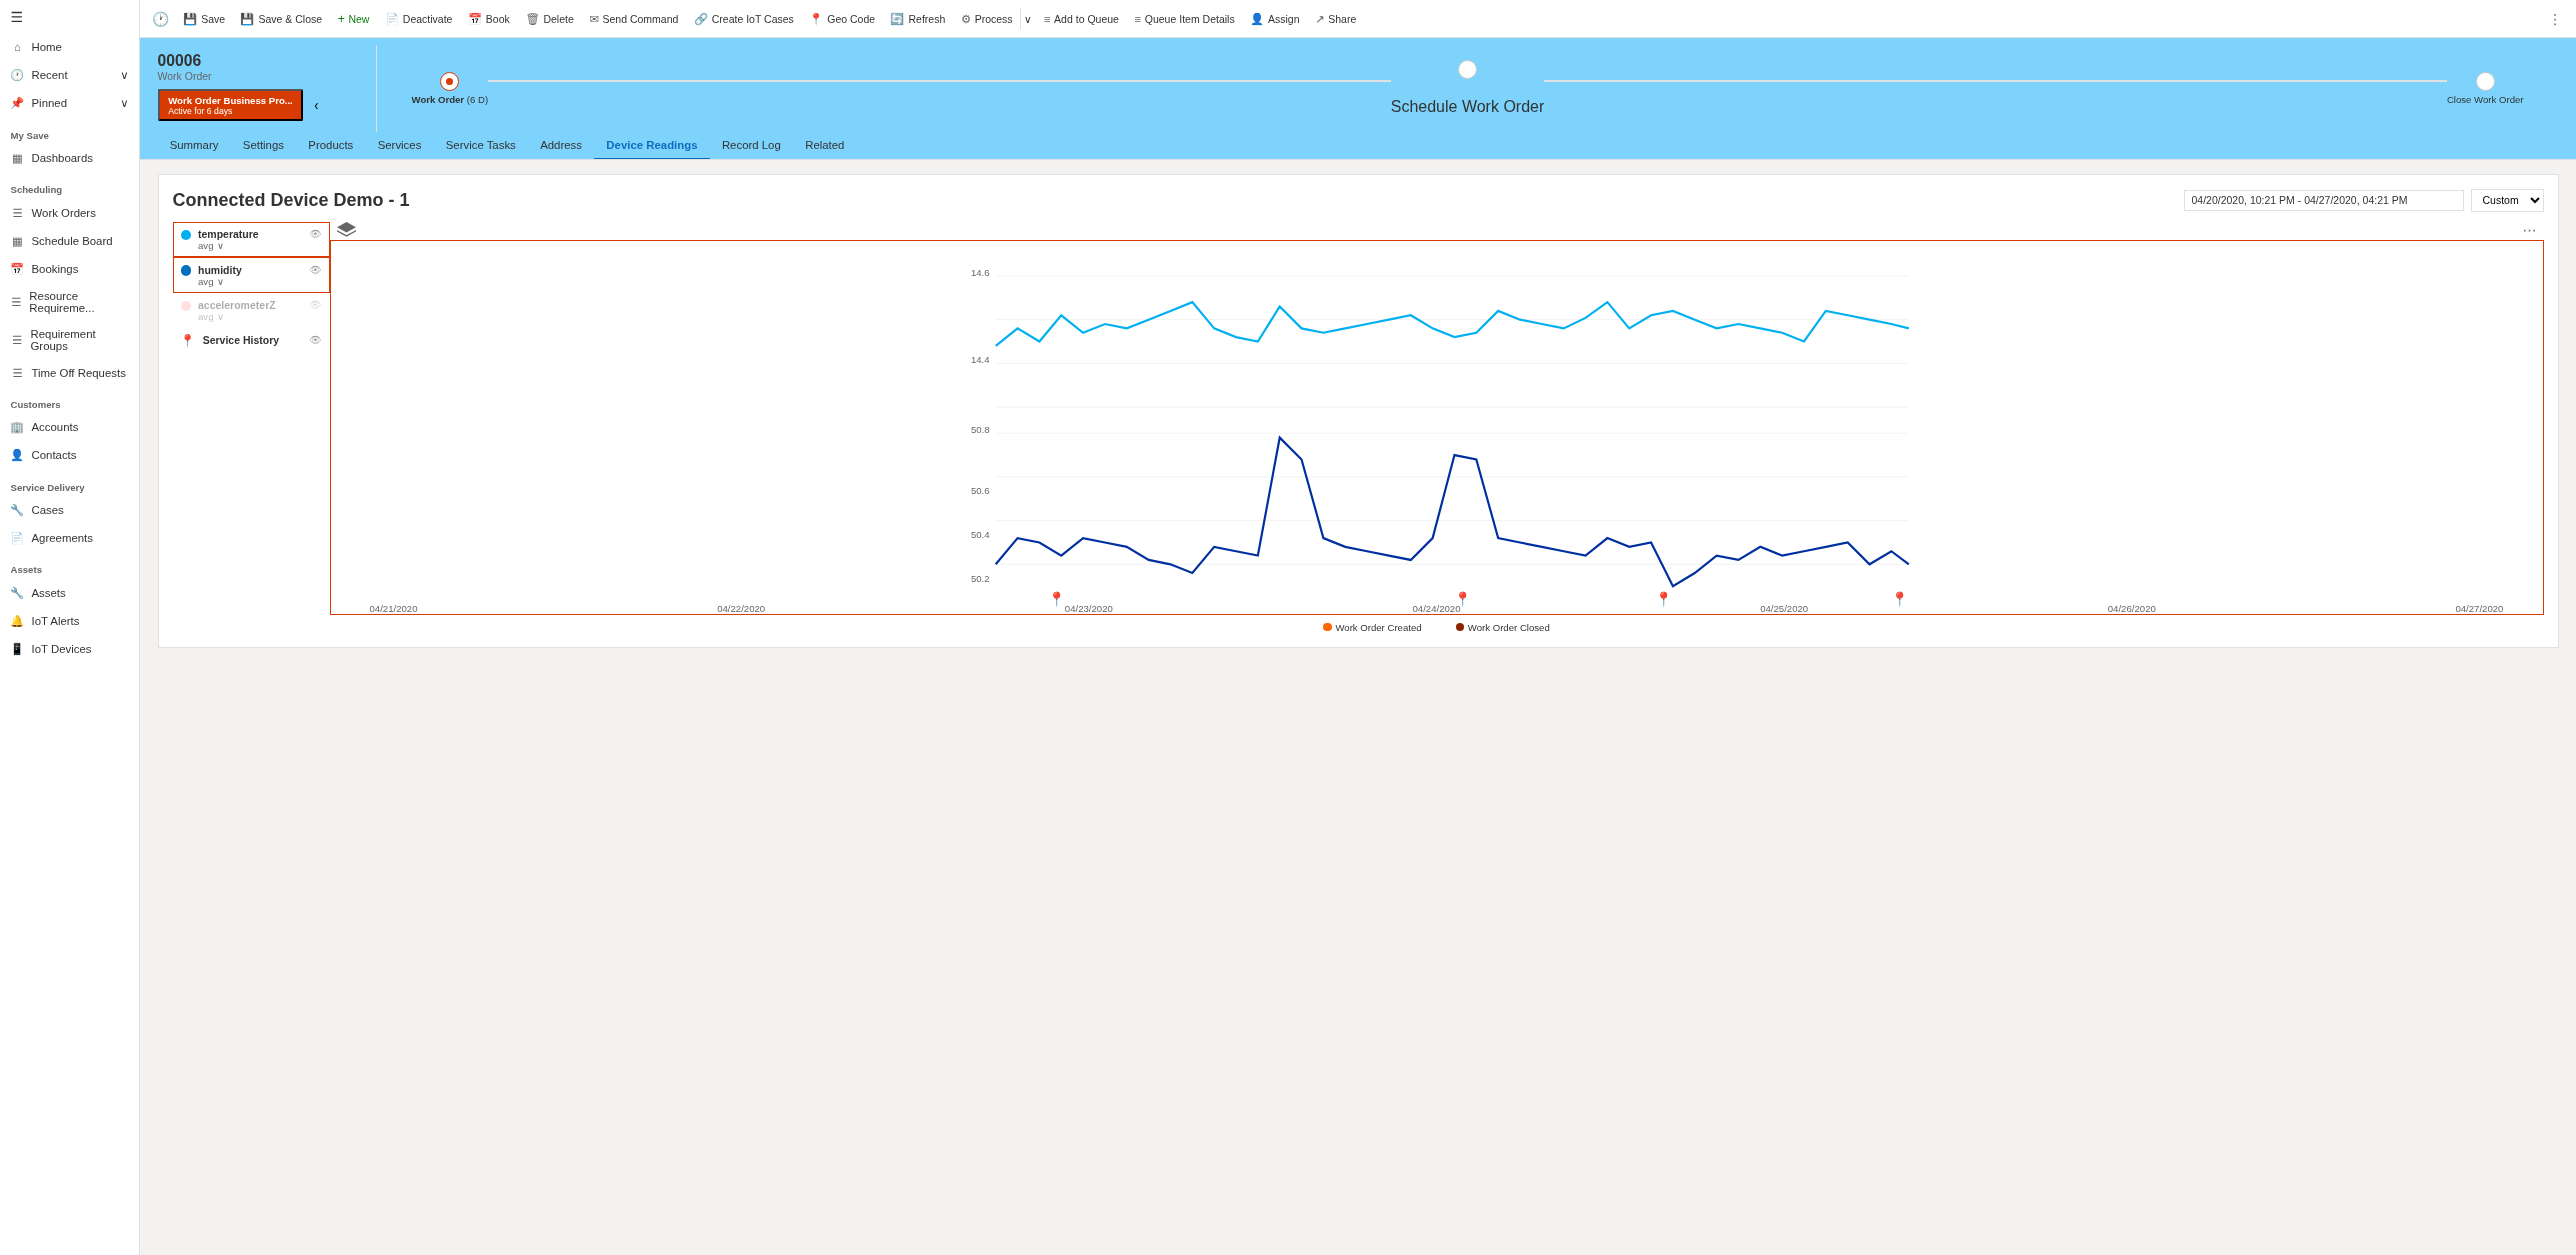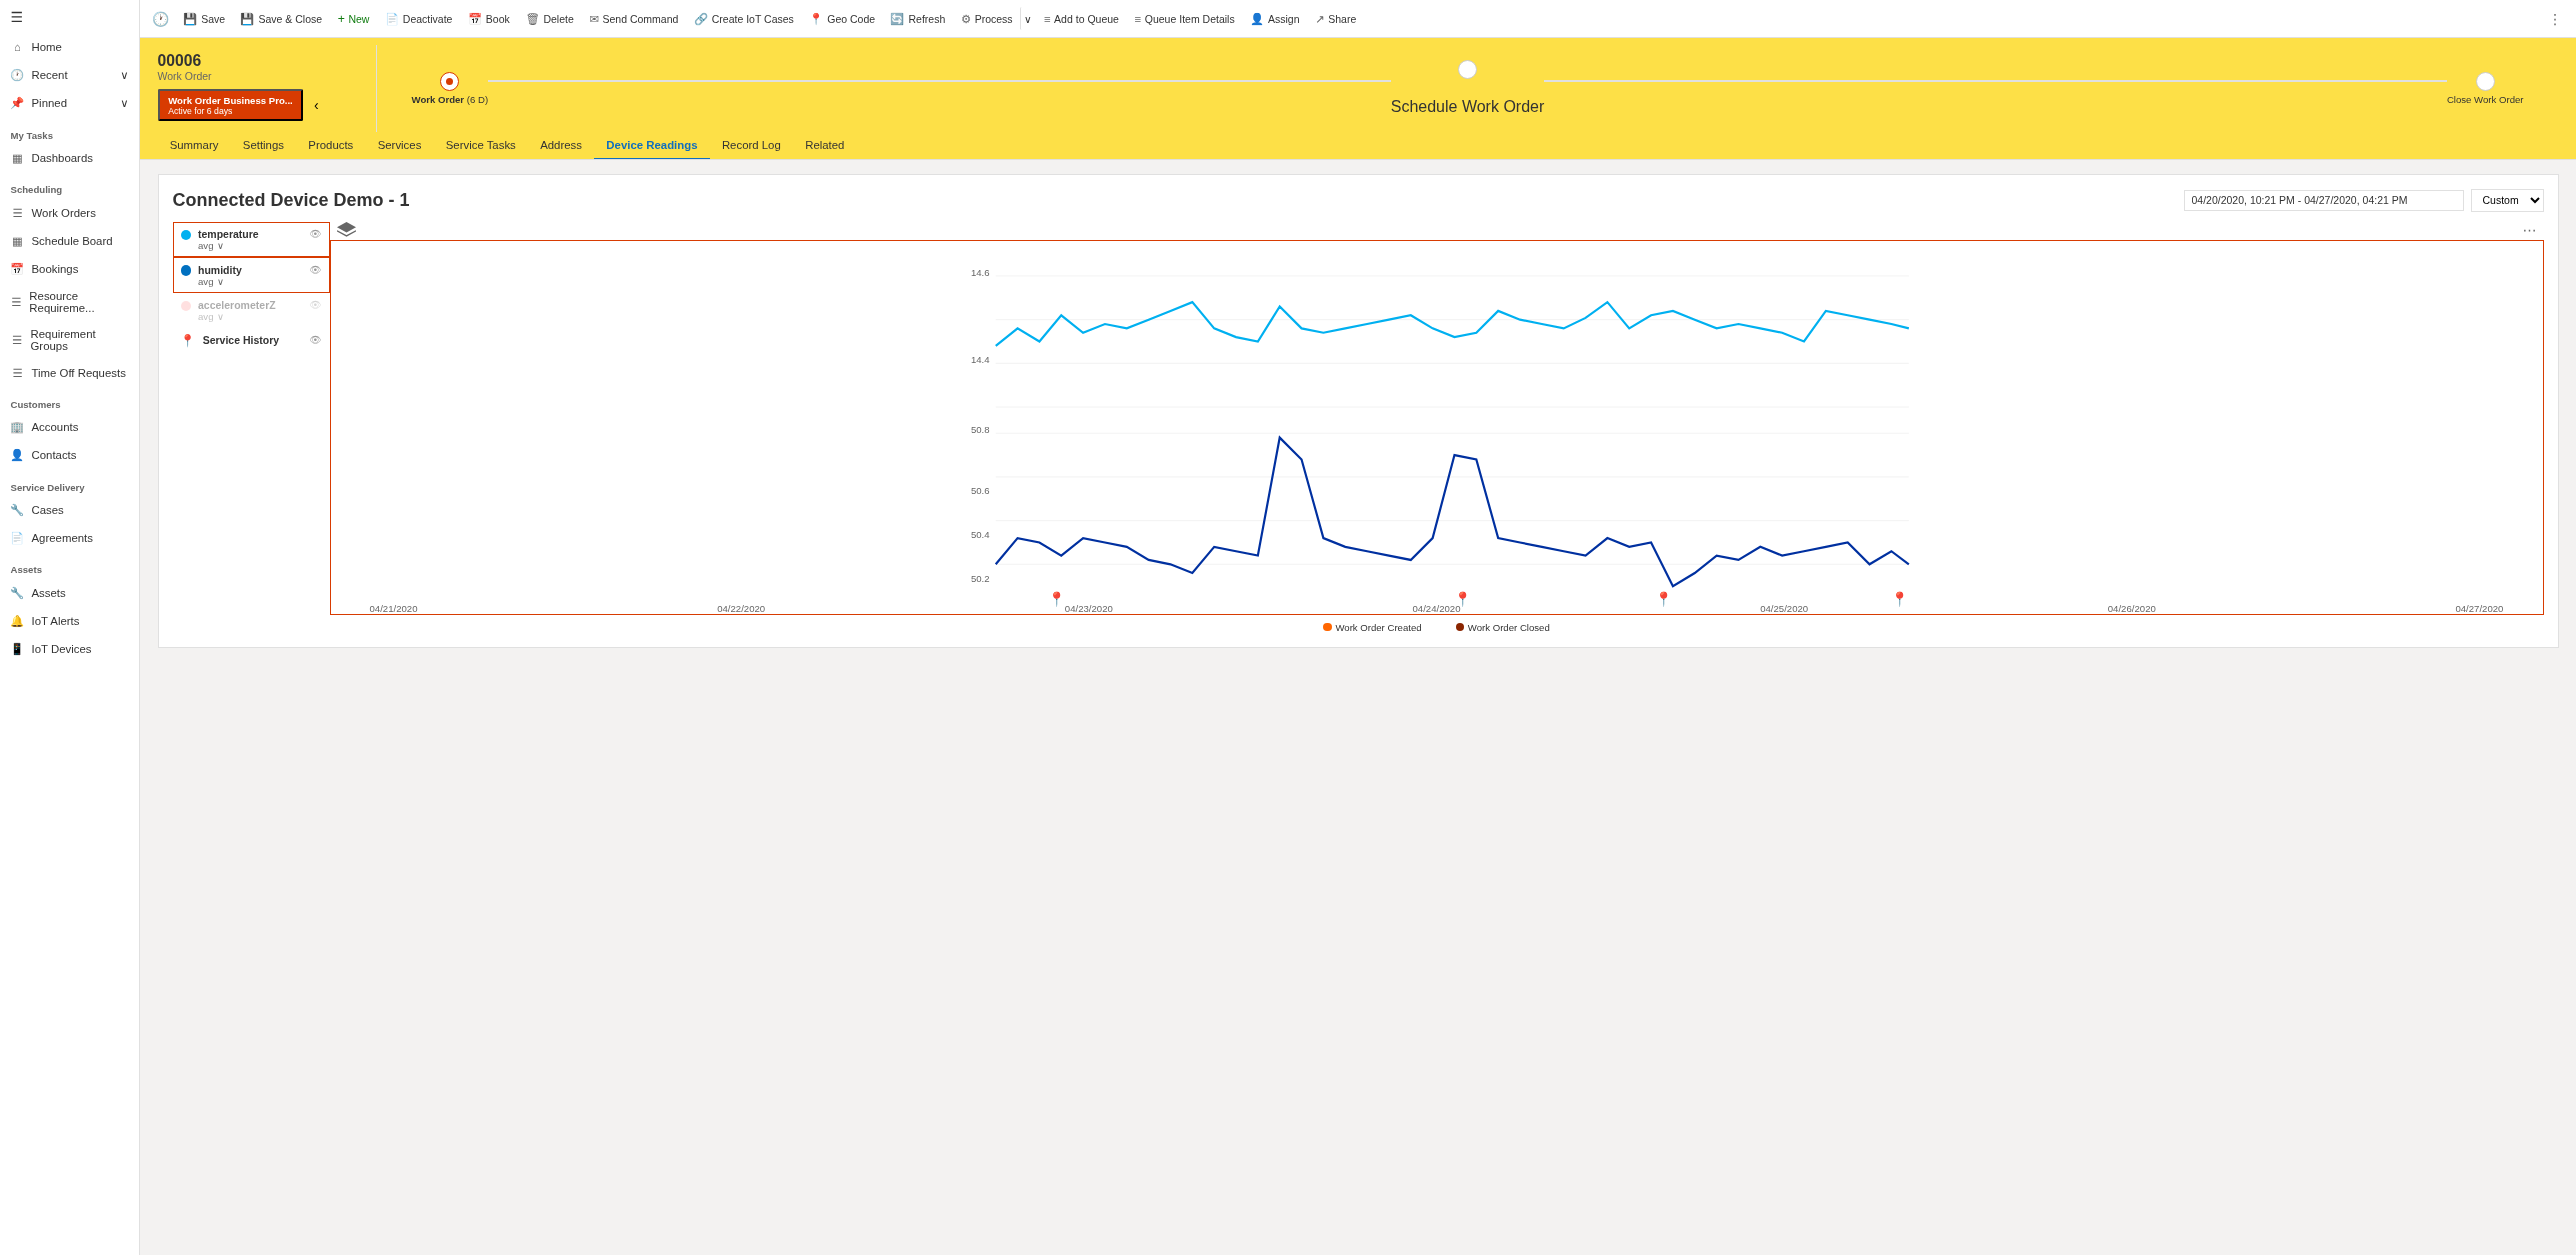--- a/index.html
+++ b/index.html
@@ -16,21 +16,21 @@
     
     .main { flex: 1; display: flex; flex-direction: column; overflow: hidden; }
 
     
     .toolbar { background: #fff; border-bottom: 0.9px solid #e0e0e0; padding: 0 7px; display: flex; align-items: center; height: 38px; gap: 1.7px; flex-shrink: 0; }
     .toolbar-btn { display: flex; align-items: center; gap: 3.5px; padding: 5.2px 7px; cursor: pointer; font-size: 10.5px; color: #333; border: none; background: transparent; white-space: nowrap; border-radius: 1.7px; }
     .toolbar-btn .icon { font-size: 11.4px; color: #666; }
     .toolbar-more { margin-left: auto; padding: 5.2px 7px; cursor: pointer; font-size: 14px; color: #666; }
 
     
-    .record-header { background: #fde047; padding: 7px 17.5px 0; border-bottom: 0.9px solid #e0e0e0; flex-shrink: 0; }
+    .record-header { background: #7dd3fc; padding: 7px 17.5px 0; border-bottom: 0.9px solid #e0e0e0; flex-shrink: 0; }
     .record-title { font-size: 15.7px; font-weight: 600; color: #333; }
     .record-subtitle { font-size: 10.5px; color: #666; margin-bottom: 3.5px; }
 
     
     .status-badge { background: #d83b01; color: #fff; padding: 3.5px 8.7px; font-size: 9.6px; font-weight: 600; border-radius: 1.7px; margin-right: 7px; }
     .status-badge-container { display: flex; align-items: center; padding: 3.5px 0; }
 
     
     .tabs { display: flex; gap: 0; border-bottom: none; }
     .tab { padding: 7px 12.2px; cursor: pointer; font-size: 11.4px; color: #333; border-bottom: 1.7px solid transparent; white-space: nowrap; }
@@ -84,21 +84,21 @@
     <span>∨</span>
   </div>
   <div class="sidebar-nav-item has-chevron">
     <div class="left">
       <span class="icon">📌</span>
       <span>Pinned</span>
     </div>
     <span>∨</span>
   </div>
 
-  <div class="sidebar-section-header">My Tasks</div>
+  <div class="sidebar-section-header">My Save</div>
   <div class="sidebar-nav-item">
     <span class="icon">▦</span>
     <span>Dashboards</span>
   </div>
 
   <div class="sidebar-section-header">Scheduling</div>
   <div class="sidebar-nav-item">
     <span class="icon">☰</span>
     <span>Work Orders</span>
   </div>

